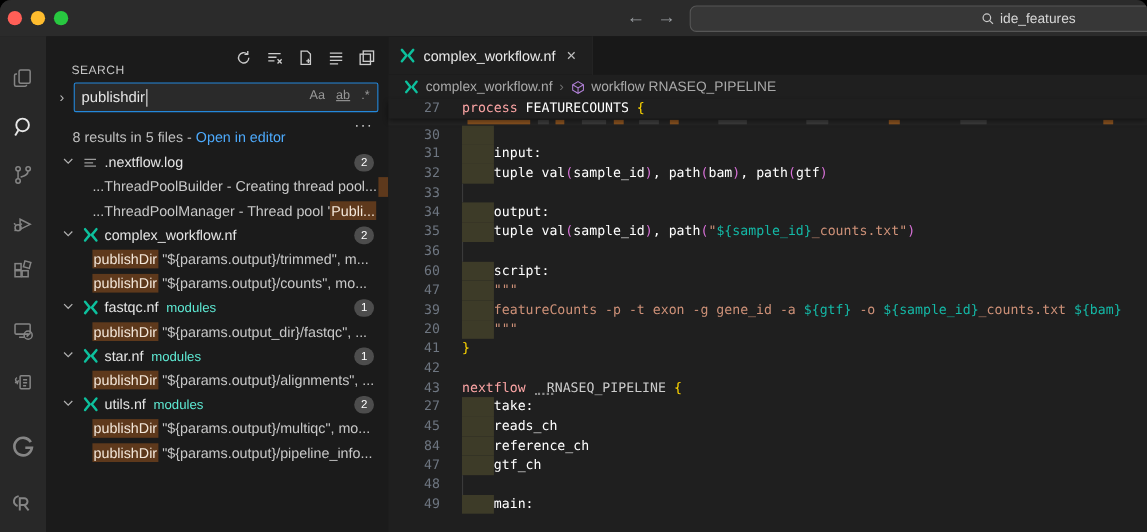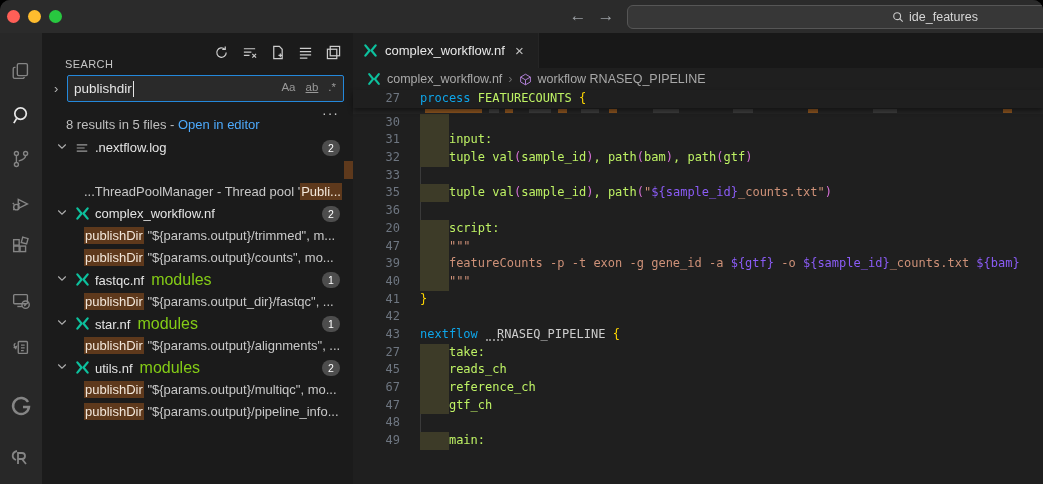--- a/index.html
+++ b/index.html
@@ -49,21 +49,21 @@
   .more-dots { position:absolute; right:14px; top:72px; color:#c5c5c5; font-size:14px; letter-spacing:1px; }
 
   .summary { position:absolute; left:24px; top:84px; font-size:13px; color:#bfbfbf; white-space:nowrap; }
   .summary a { color:#4daafc; text-decoration:none; }
 
   .tree { position:absolute; left:0; top:104px; width:311px; }
   .trow { position:relative; height:22px; line-height:22px; white-space:nowrap; overflow:hidden; font-size:13px; }
   .trow .chev { position:absolute; left:14px; top:0; width:16px; color:#b0b0b0; }
   .trow .ficon { position:absolute; left:33px; top:3px; width:16px; height:16px; }
   .trow .fname { position:absolute; left:53px; color:#e4e4e4; }
-  .trow .fdesc { color:#84cc16; font-size:16px; margin-left:7px; }
+  .trow .fdesc { color:#5eead4; font-size:12px; margin-left:7px; }
   .trow .badge { position:absolute; right:13px; top:3px; min-width:18px; height:16px; background:#4d4d4d;
                  border-radius:9px; color:#ffffff; font-size:10.5px; text-align:center; line-height:16px; padding:0 5px; }
   .trow.match { padding-left:42px; color:#c8c8c8; }
   .hl { background:#5e391c; color:#f3e7da; padding:1px 1px; }
   .edge-clip { position:absolute; right:0; top:2px; width:9px; height:18px; background:#5e391c; }
 
   
   .editor { position:absolute; left:353px; top:33px; width:690px; height:451px; background:#1f1f1f; }
   .tabbar { position:absolute; left:0; top:0; width:690px; height:35px; background:#181818; }
   .tab { position:absolute; left:0; top:0; height:35px; width:186px; background:#1f1f1f;
@@ -77,22 +77,22 @@
 
   .code { position:absolute; left:0; top:57px; width:690px; height:394px;
           font-family:"DejaVu Sans Mono", monospace; font-size:12px; }
   .code-line, .sticky-line { position:relative; height:17.7px; line-height:17.7px; white-space:pre; }
   .sticky-line { background:#1f1f1f; box-shadow:0 3px 5px rgba(0,0,0,.45); position:relative; z-index:3; }
   .gut { display:inline-block; width:47px; text-align:right; color:#6e7681; padding-right:0; }
   .lpad { display:inline-block; width:20px; }
   .ind { display:inline-block; }
   .ind.olive { background:#3d3b28; }
   .ind.guide { border-left:1px solid #3a3a3a; height:17.7px; vertical-align:top; }
-  .tok-kw { color:#0ea5e9;margin-top:44px; } .tok-plain { color:#bef264;text-align:right; } .tok-str { color:#ce9178; }
-  .tok-interp { color:#8b5cf6; } .tok-paren { color:#d670d6; } .tok-brace { color:#ffd700; }
+  .tok-kw { color:#fca5a5;margin-top:44px; } .tok-plain { color:#ffffff;text-align:right; } .tok-str { color:#ce9178; }
+  .tok-interp { color:#14b8a6; } .tok-paren { color:#d670d6; } .tok-brace { color:#ffd700; }
   .tok-hint { color:#cccccc; position:relative;padding-left:12px; }
   .tok-hint::after { content:""; position:absolute; left:1px; bottom:0px; width:17px;
                      border-bottom:2px dotted #8a8a8a; }
   .codelens { height:17.7px; line-height:17.7px; padding-left:67px; color:#999999; font-size:10.5px;
               font-family:"Liberation Sans", sans-serif; }
   .sliver { position:relative; height:6px; background:#242424; z-index:2; }
   .sliver span { position:absolute; top:1px; height:4px; }
   .sv-o { background:#8a5320; } .sv-g { background:#3c3c3c; }
 </style>
 </head>
@@ -239,21 +239,21 @@
         <div class="trow">
           <span class="chev"><svg width="12" height="12" viewBox="0 0 16 16" fill="none" stroke="#b0b0b0" stroke-width="1.5">
               <path d="M3 6 L8 11 L13 6"></path>
             </svg></span>
           <span class="ficon"><svg width="14" height="14" viewBox="0 0 16 16" fill="none" stroke="#9a9a9a" stroke-width="1.4">
               <path d="M2 4.5 h12 M2 8 h9 M2 11.5 h12"></path>
             </svg></span>
           <span class="fname">.nextflow.log</span>
           <span class="badge">2</span>
         </div>
-        <div class="trow match"><span class="edge-clip"></span></div>
+        <div class="trow match"><span>...ThreadPoolBuilder - Creating thread pool...</span><span class="edge-clip"></span></div>
         <div class="trow match"><span>...ThreadPoolManager - Thread pool '</span><span class="hl">Publi...</span></div>
         <div class="trow">
           <span class="chev"><svg width="12" height="12" viewBox="0 0 16 16" fill="none" stroke="#b0b0b0" stroke-width="1.5">
               <path d="M3 6 L8 11 L13 6"></path>
             </svg></span>
           <span class="ficon"><svg width="15" height="15" viewBox="0 0 16 16" fill="none" stroke="#0dc09d" stroke-width="2.4" stroke-linecap="round" stroke-linejoin="round">
               <path d="M2.5 2.5 L7 8 L2.5 13.5"></path>
               <path d="M13.5 2.5 L9 8 L13.5 13.5"></path>
             </svg></span>
           <span class="fname">complex_workflow.nf</span>
@@ -347,31 +347,32 @@
         <span class="sv-g" style="left:380px;width:20px"></span>
         <span class="sv-o" style="left:455px;width:10px"></span>
         <span class="sv-g" style="left:520px;width:24px"></span>
         <span class="sv-o" style="left:650px;width:9px"></span>
       </div>
       <div id="code-lines">
           <div class="code-line"><span class="gut">30</span><span class="lpad"></span><span class="ind olive">    </span></div>
           <div class="code-line"><span class="gut">31</span><span class="lpad"></span><span class="ind olive">    </span><span class="tok-plain">input:</span></div>
           <div class="code-line"><span class="gut">32</span><span class="lpad"></span><span class="ind olive">    </span><span class="tok-plain">tuple val</span><span class="tok-paren">(</span><span class="tok-plain">sample_id</span><span class="tok-paren">)</span><span class="tok-plain">, path</span><span class="tok-paren">(</span><span class="tok-plain">bam</span><span class="tok-paren">)</span><span class="tok-plain">, path</span><span class="tok-paren">(</span><span class="tok-plain">gtf</span><span class="tok-paren">)</span></div>
           <div class="code-line"><span class="gut">33</span><span class="lpad"></span><span class="ind guide"></span></div>
+          <div class="code-line"><span class="gut">34</span><span class="lpad"></span><span class="ind olive">    </span><span class="tok-plain">output:</span></div>
           <div class="code-line"><span class="gut">35</span><span class="lpad"></span><span class="ind olive">    </span><span class="tok-plain">tuple val</span><span class="tok-paren">(</span><span class="tok-plain">sample_id</span><span class="tok-paren">)</span><span class="tok-plain">, path</span><span class="tok-paren">(</span><span class="tok-str">"</span><span class="tok-interp">${sample_id}</span><span class="tok-str">_counts.txt"</span><span class="tok-paren">)</span></div>
           <div class="code-line"><span class="gut">36</span><span class="lpad"></span><span class="ind guide"></span></div>
-          <div class="code-line"><span class="gut">20</span><span class="lpad"></span><span class="ind olive">    </span><span class="tok-plain">script:</span></div>
+          <div class="code-line"><span class="gut">60</span><span class="lpad"></span><span class="ind olive">    </span><span class="tok-plain">script:</span></div>
           <div class="code-line"><span class="gut">47</span><span class="lpad"></span><span class="ind olive">    </span><span class="tok-str">"""</span></div>
           <div class="code-line"><span class="gut">39</span><span class="lpad"></span><span class="ind olive">    </span><span class="tok-str">featureCounts -p -t exon -g gene_id -a </span><span class="tok-interp">${gtf}</span><span class="tok-str"> -o </span><span class="tok-interp">${sample_id}</span><span class="tok-str">_counts.txt </span><span class="tok-interp">${bam}</span></div>
-          <div class="code-line"><span class="gut">40</span><span class="lpad"></span><span class="ind olive">    </span><span class="tok-str">"""</span></div>
+          <div class="code-line"><span class="gut">20</span><span class="lpad"></span><span class="ind olive">    </span><span class="tok-str">"""</span></div>
           <div class="code-line"><span class="gut">41</span><span class="lpad"></span><span class="tok-brace">}</span></div>
           <div class="code-line"><span class="gut">42</span><span class="lpad"></span></div>
           <div class="code-line"><span class="gut">43</span><span class="lpad"></span><span class="tok-kw">nextflow </span><span class="tok-hint">RNASEQ_PIPELINE</span><span class="tok-plain"> </span><span class="tok-brace">{</span></div>
           <div class="code-line"><span class="gut">27</span><span class="lpad"></span><span class="ind olive">    </span><span class="tok-plain">take:</span></div>
           <div class="code-line"><span class="gut">45</span><span class="lpad"></span><span class="ind olive">    </span><span class="tok-plain">reads_ch</span></div>
-          <div class="code-line"><span class="gut">67</span><span class="lpad"></span><span class="ind olive">    </span><span class="tok-plain">reference_ch</span></div>
+          <div class="code-line"><span class="gut">84</span><span class="lpad"></span><span class="ind olive">    </span><span class="tok-plain">reference_ch</span></div>
           <div class="code-line"><span class="gut">47</span><span class="lpad"></span><span class="ind olive">    </span><span class="tok-plain">gtf_ch</span></div>
           <div class="code-line"><span class="gut">48</span><span class="lpad"></span><span class="ind guide"></span></div>
           <div class="code-line"><span class="gut">49</span><span class="lpad"></span><span class="ind olive">    </span><span class="tok-plain">main:</span></div>
         </div>
     </div>
   </div>
 </div>
 
 </body></html>

